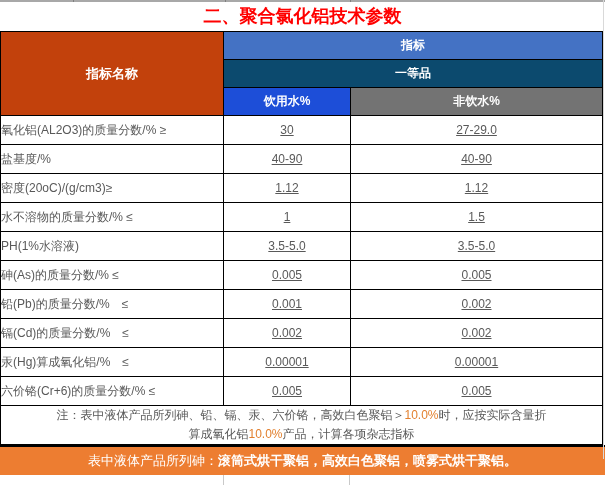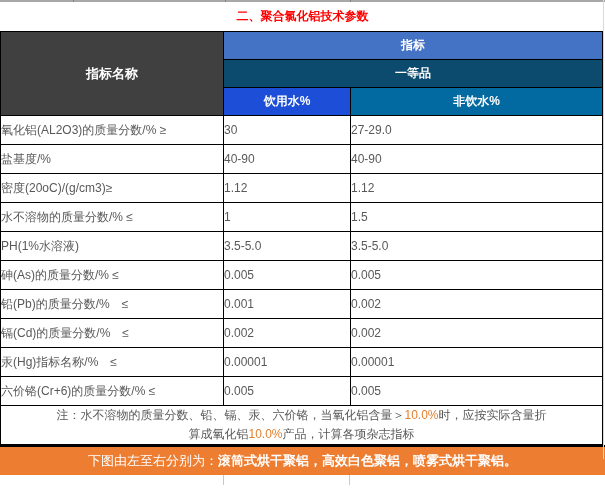--- a/index.html
+++ b/index.html
@@ -5,36 +5,36 @@
   * { box-sizing: border-box; }
   html,body { margin:0; padding:0; background:#fff; }
   .page {
     width:605px; height:501px; position:relative; background:#fff; overflow:hidden;
     font-family:"Liberation Sans","DejaVu Sans",sans-serif;
   }
   .top-gridline { position:relative; height:2px; background:#a8a8a8; }
   .top-gridline .tick { position:absolute; top:0; width:1px; height:2px; background:#7f7f7f; }
   .page-title {
     height:29px; line-height:29px; text-align:center;
-    font-weight:bold; font-size:12px;
+    font-weight:bold; font-size:18px;
   }
   table.params {
     border-collapse:collapse; table-layout:fixed; width:602px;
   }
   table.params th, table.params td {
     border:1px solid #000; padding:0; font-size:12px; overflow:hidden; white-space:nowrap;
   }
   thead th {
     background:#4472C4; color:#fff; font-weight:bold; font-size:13px;
     height:28px; text-align:center;
   }
   thead th.name-head { font-size:13px; }
   tbody td { height:29px; color:#595959;margin-top:32px; }
   td.name { text-align:left; padding-left:4px; }
-  td.val  { text-align:left; }
+  td.val  { text-align:center;text-decoration:underline; }
   td.note-cell {
     height:39px; text-align:center; white-space:normal;
     font-size:12px; line-height:19px; color:#595959;
   }
   .hl { }
   .footer-banner {
     width:605px; height:30px; line-height:28px; border-top:2px solid #000;
     text-align:center; color:#fff; font-size:13px;
   }
   .footer-banner .bold-part { font-weight:bold;text-align:right; }
@@ -58,29 +58,29 @@
   <div class="page-title" id="title-el" style="color: rgb(255, 0, 0);">二、聚合氯化铝技术参数</div>
 
   <table class="params">
     <colgroup>
         <col style="width:223px">
         <col style="width:127px">
         <col style="width:252px">
       </colgroup>
     <thead>
       <tr>
-        <th rowspan="3" class="name-head" style="background: #404040;">指标名称</th>
+        <th rowspan="3" class="name-head" style="background: #c2410c;">指标名称</th>
         <th colspan="2" style="background: rgb(68, 114, 196); margin-top: 8px;">指标</th>
       </tr>
       <tr>
         <th colspan="2" style="background: #0c4a6e;">一等品</th>
       </tr>
       <tr>
         <th style="background: #1d4ed8;">饮用水%</th>
-        <th style="background: #0369a1;">非饮水%</th>
+        <th style="background: #737373;">非饮水%</th>
       </tr>
     </thead>
     <tbody>
       <tr>
         <td class="name">氧化铝(AL2O3)的质量分数/% ≥</td>
         <td class="val">30</td>
         <td class="val">27-29.0</td>
       </tr>
       <tr>
         <td class="name">盐基度/%</td>
@@ -111,40 +111,40 @@
         <td class="name">铅(Pb)的质量分数/%　≤</td>
         <td class="val">0.001</td>
         <td class="val">0.002</td>
       </tr>
       <tr>
         <td class="name">镉(Cd)的质量分数/%　≤</td>
         <td class="val">0.002</td>
         <td class="val">0.002</td>
       </tr>
       <tr>
-        <td class="name">汞(Hg)指标名称/%　≤</td>
+        <td class="name">汞(Hg)算成氧化铝/%　≤</td>
         <td class="val">0.00001</td>
         <td class="val">0.00001</td>
       </tr>
       <tr>
         <td class="name">六价铬(Cr+6)的质量分数/% ≤</td>
         <td class="val">0.005</td>
         <td class="val">0.005</td>
       </tr>
       <tr>
         <td colspan="3" class="note-cell">
-          <div><span>注：水不溶物的质量分数、铅、镉、汞、六价铬，当氧化铝含量＞</span><span class="hl" style="color: rgb(226, 128, 47);">10.0%</span><span>时，应按实际含量折</span></div>
+          <div><span>注：表中液体产品所列砷、铅、镉、汞、六价铬，高效白色聚铝＞</span><span class="hl" style="color: rgb(226, 128, 47);">10.0%</span><span>时，应按实际含量折</span></div>
           <div><span>算成氧化铝</span><span class="hl" style="color: rgb(226, 128, 47);">10.0%</span><span>产品，计算各项杂志指标</span></div>
         </td>
       </tr>
     </tbody>
   </table>
 
   <div class="footer-banner" style="background: rgb(237, 125, 49);">
-    <span>下图由左至右分别为：</span><span class="bold-part">滚筒式烘干聚铝，高效白色聚铝，喷雾式烘干聚铝。</span>
+    <span>表中液体产品所列砷：</span><span class="bold-part">滚筒式烘干聚铝，高效白色聚铝，喷雾式烘干聚铝。</span>
   </div>
 
   <div class="bottom-strip">
     <span class="vline" style="left:223px"></span>
     <span class="vline" style="left:349px"></span>
   </div>
 
 </div>
 
 </body></html>

